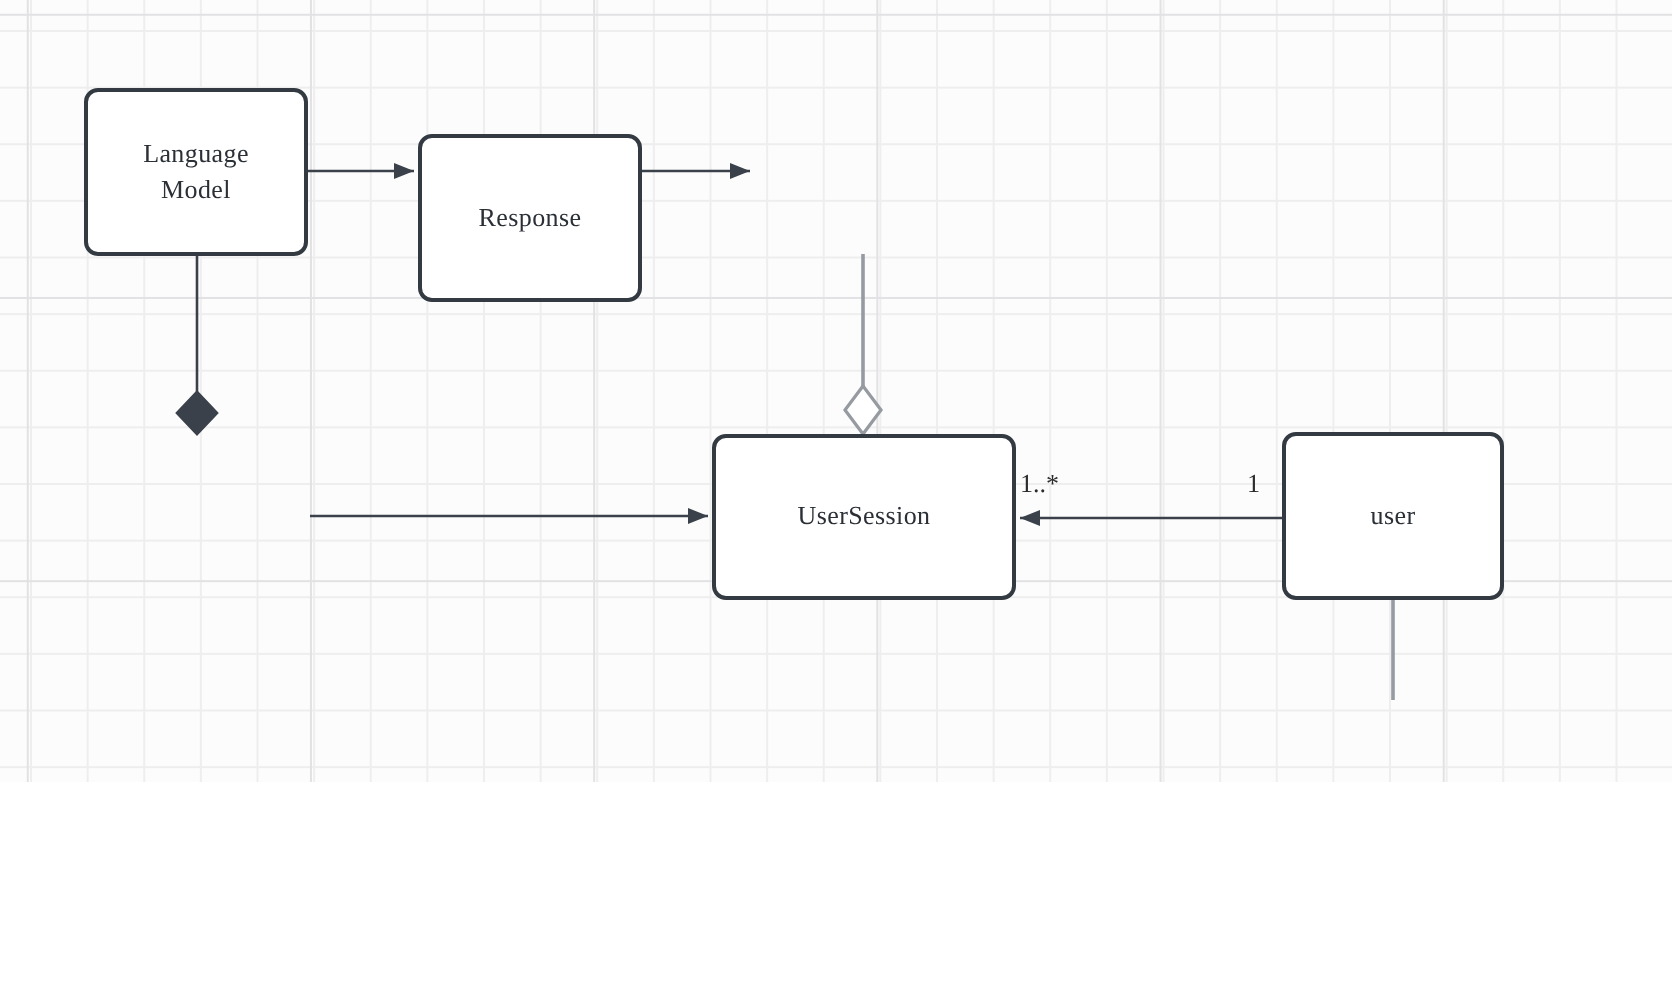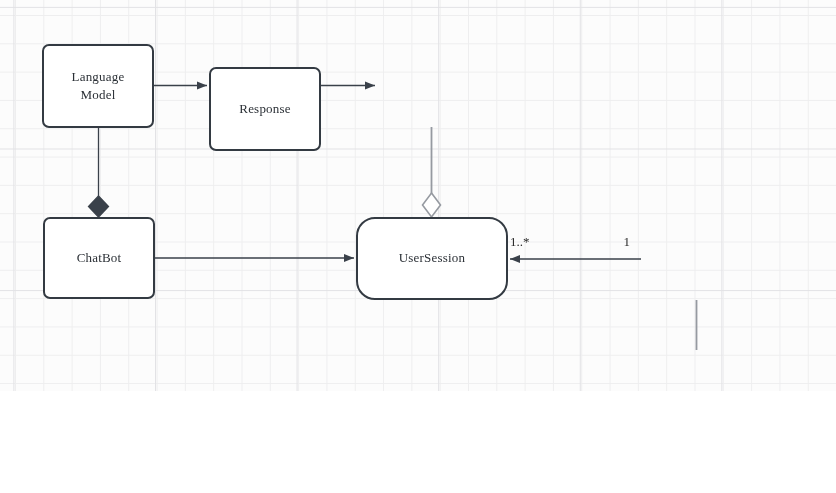--- a/index.html
+++ b/index.html
@@ -39,21 +39,21 @@
     font-size:13px;
     letter-spacing:0.2px;
     color:var(--text-color);
     white-space:pre-line;
     line-height:1.4;
   }
   .n-language-model{left:42px;top:44px;width:112px;height:84px;}
   .n-response{left:209px;top:43px;width:112px;height:84px;margin-top:24px;}
   .n-message{left:376px;top:43px;width:111px;height:84px;}
   .n-chatbot{left:43px;top:217px;width:112px;height:82px;}
-  .n-usersession{left:356px;top:217px;width:152px;height:83px;border-radius:19px;}
+  .n-usersession{left:356px;top:217px;width:152px;height:83px;}
   .n-user{left:641px;top:216px;width:111px;height:84px;}
   .n-preference{left:647px;top:350px;width:111px;height:82px;}
 
   .edge-dark{stroke:var(--edge-dark);stroke-width:1.3;fill:none;}
   .edge-gray{stroke:var(--edge-gray);stroke-width:1.8;fill:none;}
   .diamond-filled{fill:var(--edge-dark);stroke:var(--edge-dark);stroke-width:1.3;}
   .diamond-hollow{fill:#ffffff;stroke:var(--edge-gray);stroke-width:1.6;}
   .arrowhead-dark{fill:var(--edge-dark);}
 
   .edge-label{
@@ -111,27 +111,27 @@
   <div class="node n-language-model">
     <span>Language
 Model</span>
   </div>
 
   <div class="node n-response">
     <span>Response</span>
   </div>
 
 
-  <div class="node n-chatbot">
-    <span>ChatBot</span>
-  </div>
 
   <div class="node n-usersession">
     <span>UserSession</span>
   </div>
 
+  <div class="node n-user">
+    <span>user</span>
+  </div>
 
 
   <div class="edge-label lbl-target-mult">1..*</div>
 
   <div class="edge-label lbl-source-mult">1</div>
 
 </div>
 
 </body></html>

